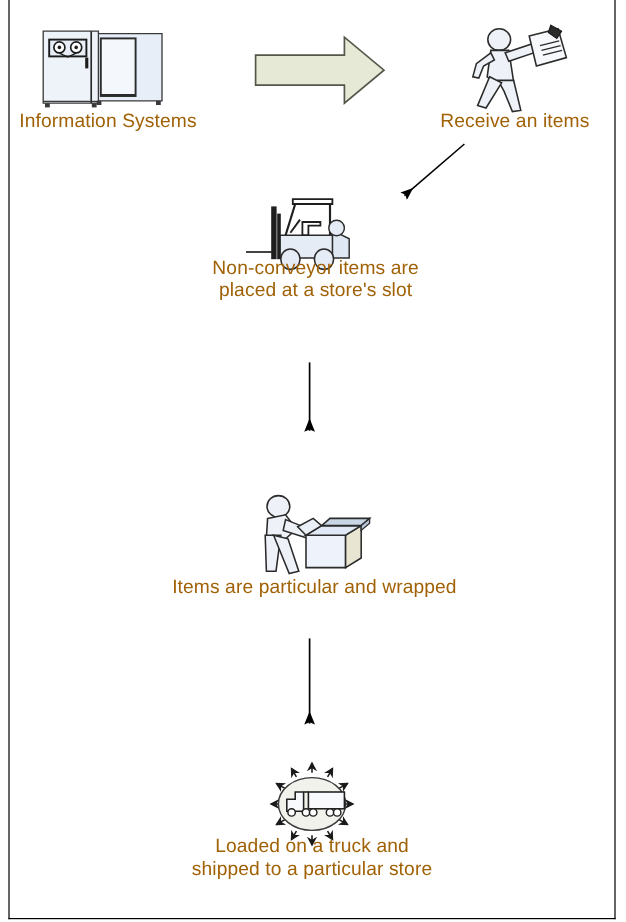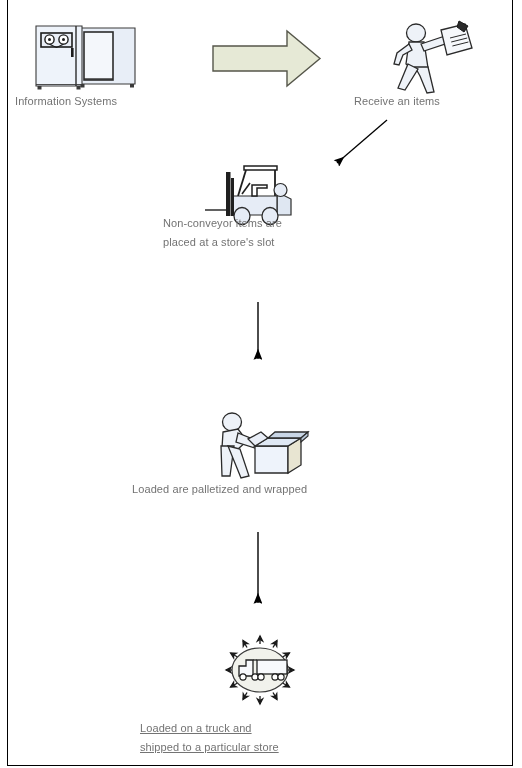--- a/index.html
+++ b/index.html
@@ -23,22 +23,23 @@
     border-right:1px solid #000;
     border-bottom:1px solid #000;
     border-top:none;
     box-sizing:border-box;
     pointer-events:none;
   }
   .node{position:absolute;}
   .art{position:absolute;}
   .caption{
     position:absolute;
-    color:#737373;
-    font-size:11px;
+    text-align:center;
+    color:#a16207;
+    font-size:16px;
     line-height:19px;
     white-space:pre-line;
     letter-spacing:0.1px;
   }
   svg{display:block;overflow:visible;}
 </style>
 </head>
 <body>
 
 <div id="canvas">
@@ -185,21 +186,21 @@
         <polygon points="88,38 101,30 101,57 88,65" fill="#e8e5d2" stroke="#2b2b2b" stroke-width="1.3"></polygon>
 
         <polygon points="55,38 68,30 101,30 88,38" fill="#dfe8f4" stroke="#2b2b2b" stroke-width="1.3"></polygon>
 
         <polygon points="55,38 48,31 61,24 68,30" fill="#e9eef7" stroke="#2b2b2b" stroke-width="1.3"></polygon>
 
         <polygon points="68,30 101,30 108,24 75,24" fill="#c9d6e6" stroke="#2b2b2b" stroke-width="1.3"></polygon>
         <polygon points="101,30 108,24 108,28 101,34" fill="#b9c8da" stroke="#2b2b2b" stroke-width="1.1"></polygon>
       </svg>
     </div>
-    <div class="caption" style="left:-68px;top:72px;width:260px;">Loaded are palletized and wrapped</div>
+    <div class="caption" style="left:-68px;top:72px;width:260px;">Items are particular and wrapped</div>
   </div>
 
   <div class="node" style="left:247px;top:530px;">
     <svg width="26" height="82" viewBox="0 0 26 82">
       <defs>
         <marker id="mk-down2" markerWidth="9" markerHeight="9" refX="7.4" refY="3.2" orient="auto">
           <path d="M0,3.2 L8,0 L6.6,3.2 L8,6.4 z" fill="#000000"></path>
         </marker>
       </defs>
       <line x1="11" y1="2" x2="11" y2="73" stroke="#000000" stroke-width="1.4" marker-end="url(#mk-down2)"></line>
@@ -270,17 +271,17 @@
         <polygon points="34,31 41,31 41,25 48,25 48,41 34,41" fill="#f7f9fc" stroke="#1f1f1f" stroke-width="1.3"></polygon>
         <line x1="48" y1="25" x2="52" y2="25" stroke="#1f1f1f" stroke-width="1.3"></line>
 
         <circle cx="38" cy="42" r="3.1" fill="#ffffff" stroke="#1f1f1f" stroke-width="1.2"></circle>
         <circle cx="50" cy="42" r="3.1" fill="#ffffff" stroke="#1f1f1f" stroke-width="1.2"></circle>
         <circle cx="56" cy="42" r="3.1" fill="#ffffff" stroke="#1f1f1f" stroke-width="1.2"></circle>
         <circle cx="70" cy="42" r="3.1" fill="#ffffff" stroke="#1f1f1f" stroke-width="1.2"></circle>
         <circle cx="76" cy="42" r="3.1" fill="#ffffff" stroke="#1f1f1f" stroke-width="1.2"></circle>
       </svg>
     </div>
-    <div class="caption" style="left:-65px;top:84px;width:240px;text-decoration:underline;">Loaded on a truck and
+    <div class="caption" style="left:-65px;top:61px;width:240px;">Loaded on a truck and
 shipped to a particular store</div>
   </div>
 
 </div>
 
 </body></html>

